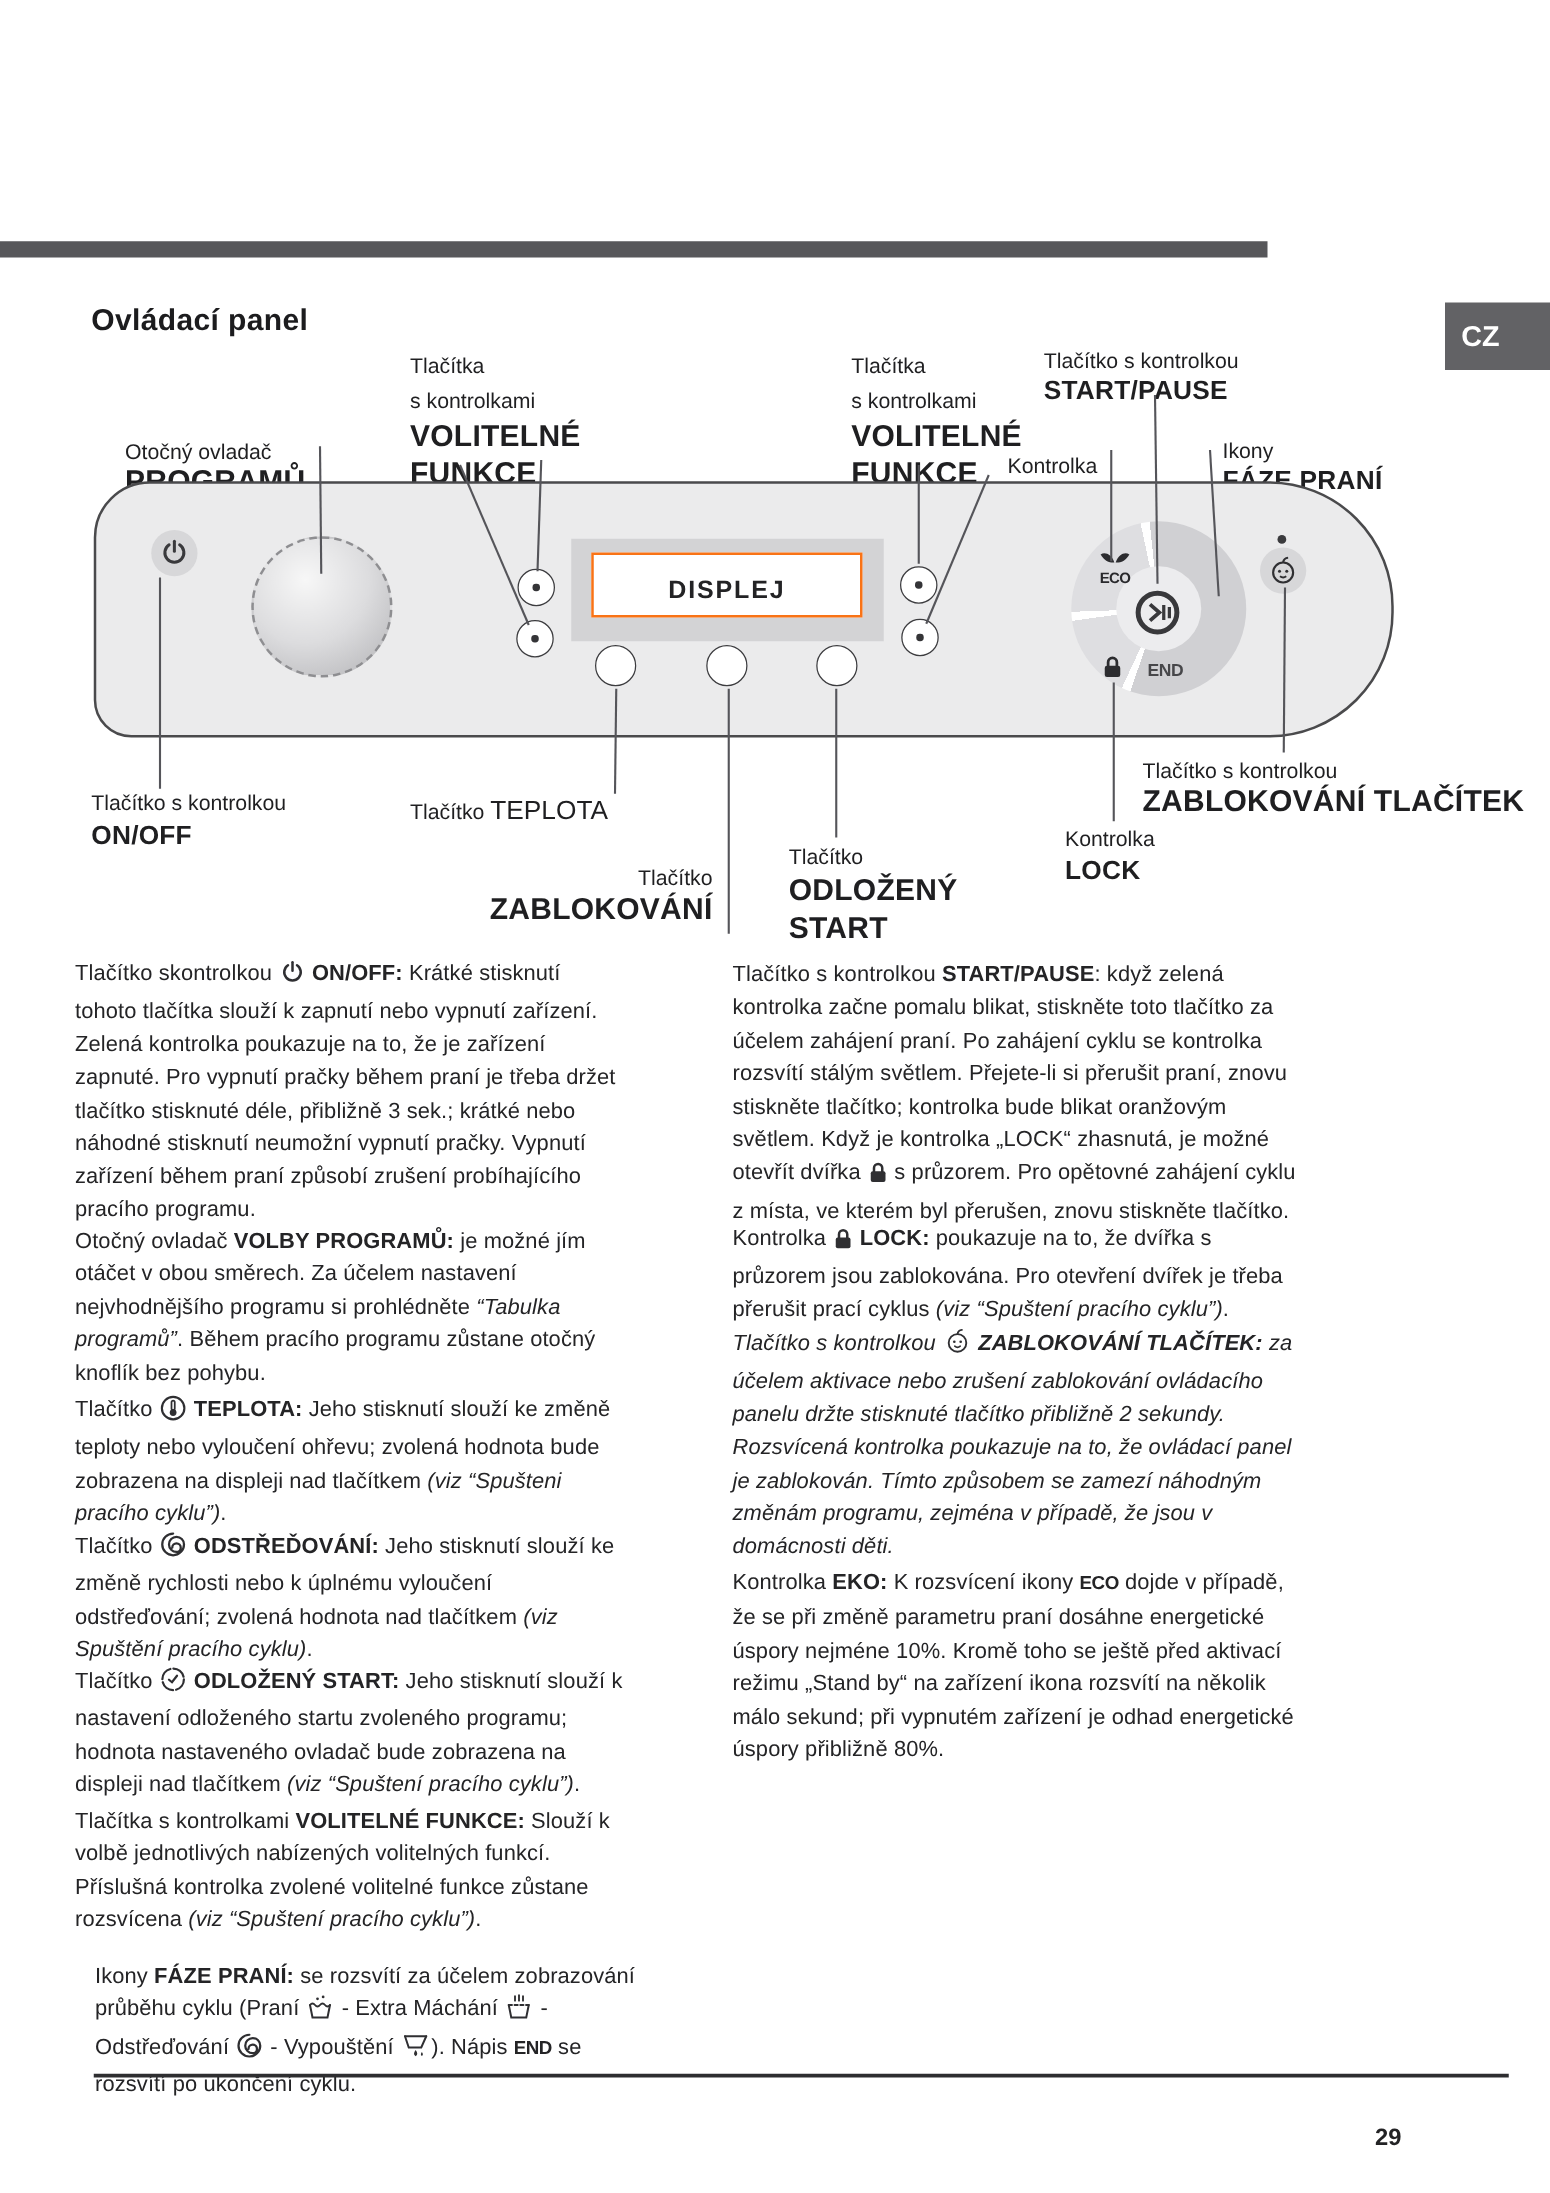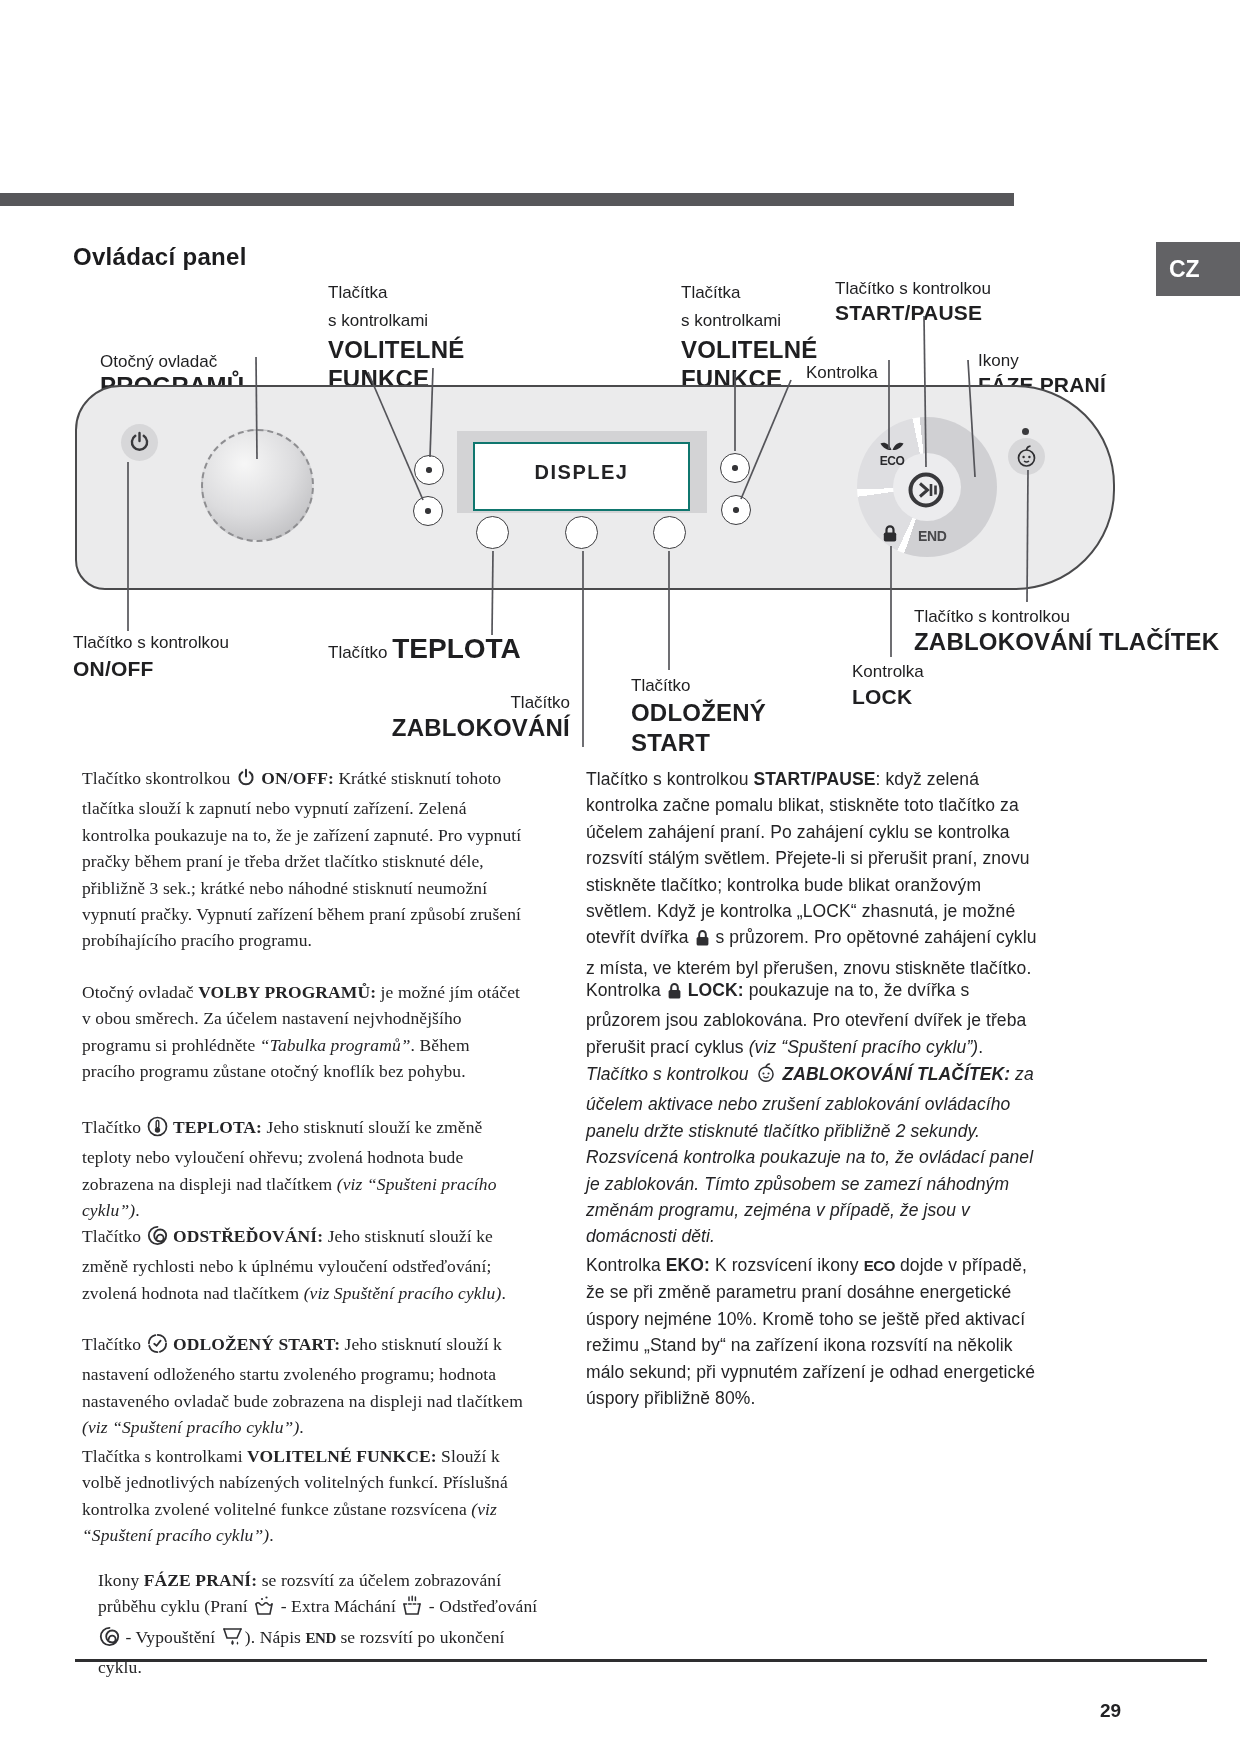--- a/index.html
+++ b/index.html
@@ -26,41 +26,41 @@
   #power-btn{left:121px;top:424px;width:37px;height:37px;background:#d7d7d9;}
   #power-btn svg{position:absolute;left:8px;top:7px;}
   #program-knob{left:201px;top:429px;width:113px;height:113px;
       background:radial-gradient(circle at 38% 30%,#f7f7f7,#dcdcde 50%,#b2b2b5 100%);
       border:2px dashed #8e8e91;}
   .dot-btn{width:30px;height:30px;background:#fff;border:1.7px solid #3c3c3f;}
   .dot-btn::after{content:"";position:absolute;left:11px;top:11px;width:5.5px;height:5.5px;
       border-radius:50%;background:#343437;}
   .push-btn{width:33px;height:33px;background:#fff;border:1.7px solid #3c3c3f;}
   #display-bezel{left:457px;top:431px;width:250px;height:82px;background:#d3d3d5;}
-  #display{left:473px;top:442px;width:217px;height:69px;background:#fff;border:2px solid #0f766e;
+  #display{left:473px;top:442px;width:217px;height:52px;background:#fff;border:2px solid #f97316;
       box-sizing:border-box;text-align:center;line-height:57px;font-size:20px;font-weight:700;letter-spacing:1.5px;}
   #phase-ring{left:857px;top:417px;width:140px;height:140px;border-radius:50%;
       background:conic-gradient(#d0d0d3 0deg 199deg,#fff 199deg 205deg,#dedee1 205deg 262deg,
                  #fff 262deg 268deg,#dedee1 268deg 348deg,#fff 348deg 354deg,#d0d0d3 354deg 360deg);}
   #phase-ring::after{content:"";position:absolute;left:36px;top:36px;width:68px;height:68px;
       border-radius:50%;background:#ececee;}
   #eco-zone{left:872px;top:437px;width:40px;text-align:center;}
   #eco-zone .word{font-size:12px;font-weight:700;letter-spacing:-.5px;color:#29292c;line-height:11px;}
   #end-label{left:918px;top:528px;font-size:14px;font-weight:700;letter-spacing:-.3px;color:#47474a;}
   #ring-lock{left:882px;top:524px;}
   #sp-icon{left:906px;top:470px;z-index:3;}
   #baby-btn{left:1008px;top:438px;width:37px;height:37px;background:#d7d7d9;}
   #baby-btn svg{position:absolute;left:6px;top:6px;}
   #baby-led{left:1022px;top:428px;width:7px;height:7px;background:#3a3a3d;}
   #leader-lines{left:0;top:0;width:1240px;height:1754px;pointer-events:none;}
   
   .par{position:absolute;font-size:17.5px;line-height:26.4px;letter-spacing:.1px;color:#242426;}
   .par .b{font-weight:700;} .par .i{font-style:italic;}
   .par .sc{font-weight:700;font-size:15px;letter-spacing:-.4px;}
-  .col-l{left:82px;width:442px;font-family:Liberation Serif, serif;} .col-r{left:586px;width:462px;}
+  .col-l{left:60px;width:442px;} .col-r{left:586px;width:462px;}
   .ticon{display:inline-block;vertical-align:-4px;margin:0 1px;}
   #separator{left:75px;top:1659px;width:1132px;height:3px;background:#2e2e30;}
   #page-number{left:1100px;top:1700px;font-size:19px;font-weight:700;}
 </style>
 </head>
 <body>
 
 <div class="abs" id="top-stripe"></div>
 <div class="abs" id="page-title">Ovládací panel</div>
 <div class="abs" id="cz-badge">CZ</div>
@@ -161,21 +161,21 @@
     <line x1="891" y1="546" x2="891" y2="657"></line>
     <line x1="1028" y1="470" x2="1027" y2="602"></line>
   </g>
 </svg>
 
 <div class="dlabel" id="label-onoff" style="left:73px;top:630px;line-height:25px;">
   <div>Tlačítko s kontrolkou</div>
   <div class="big" style="font-size:21px;line-height:28px;">ON/OFF</div>
 </div>
 <div class="dlabel" id="label-teplota" style="left:328px;top:637px;">
-  <span>Tlačítko </span><span style="font-size:28px;font-weight:700;">TEPLOTA</span>
+  <span>Tlačítko </span><span style="font-size:21px;font-weight:400;">TEPLOTA</span>
 </div>
 <div class="dlabel right" id="label-odstr" style="left:355px;top:690px;width:215px;line-height:25px;">
   <div>Tlačítko</div>
   <div class="big">ZABLOKOVÁNÍ</div>
 </div>
 <div class="dlabel" id="label-odlozeny" style="left:631px;top:673px;line-height:25px;">
   <div>Tlačítko</div>
   <div class="big">ODLOŽENÝ</div>
   <div class="big">START</div>
 </div>

